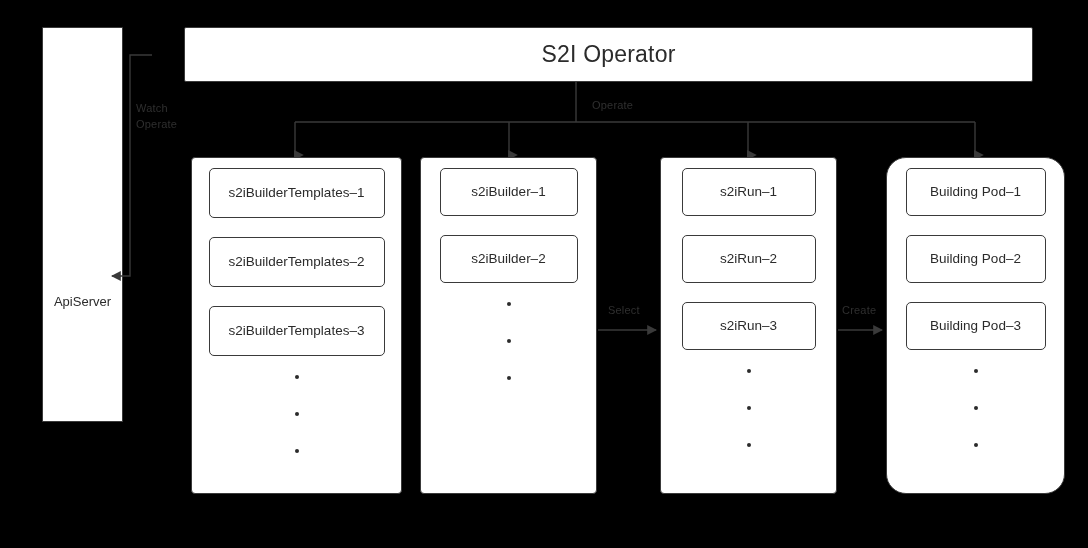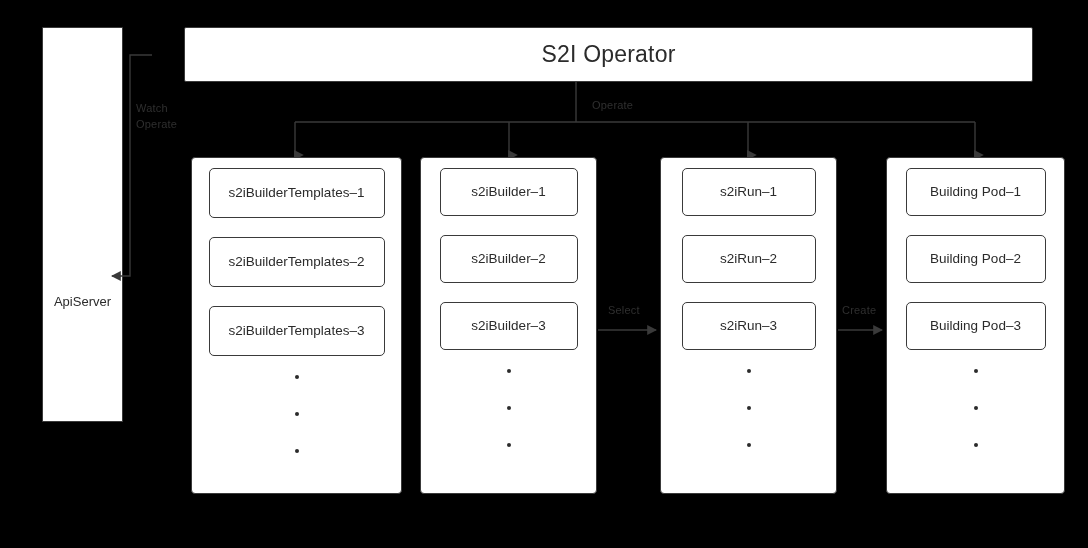--- a/index.html
+++ b/index.html
@@ -63,21 +63,21 @@
     height: 337px;
     background: #ffffff;
     border: 1px solid #3a3a3a;
     border-radius: 4px;
     box-sizing: border-box;
     padding-top: 10px;
   }
   .col-0 { left: 191px; width: 211px; }
   .col-1 { left: 420px; width: 177px; }
   .col-2 { left: 660px; width: 177px; }
-  .col-3 { left: 886px; width: 179px; }
+  .col-3 { left: 886px; width: 179px; border-radius: 20px; }
 
   .card {
     margin: 0 auto 19px auto;
     border: 1px solid #3a3a3a;
     border-radius: 5px;
     background: #ffffff;
     box-sizing: border-box;
     display: flex;
     align-items: center;
     justify-content: center;
@@ -186,21 +186,20 @@
     <div class="dots">
       <div class="dot"></div>
       <div class="dot"></div>
       <div class="dot"></div>
     </div>
   </div>
 
   <div class="column col-1">
     <div class="card">s2iBuilder–1</div>
     <div class="card">s2iBuilder–2</div>
-    <div class="card">s2iBuilder–3</div>
     <div class="dots">
       <div class="dot"></div>
       <div class="dot"></div>
       <div class="dot"></div>
     </div>
   </div>
 
   <div class="column col-2">
     <div class="card">s2iRun–1</div>
     <div class="card">s2iRun–2</div>

